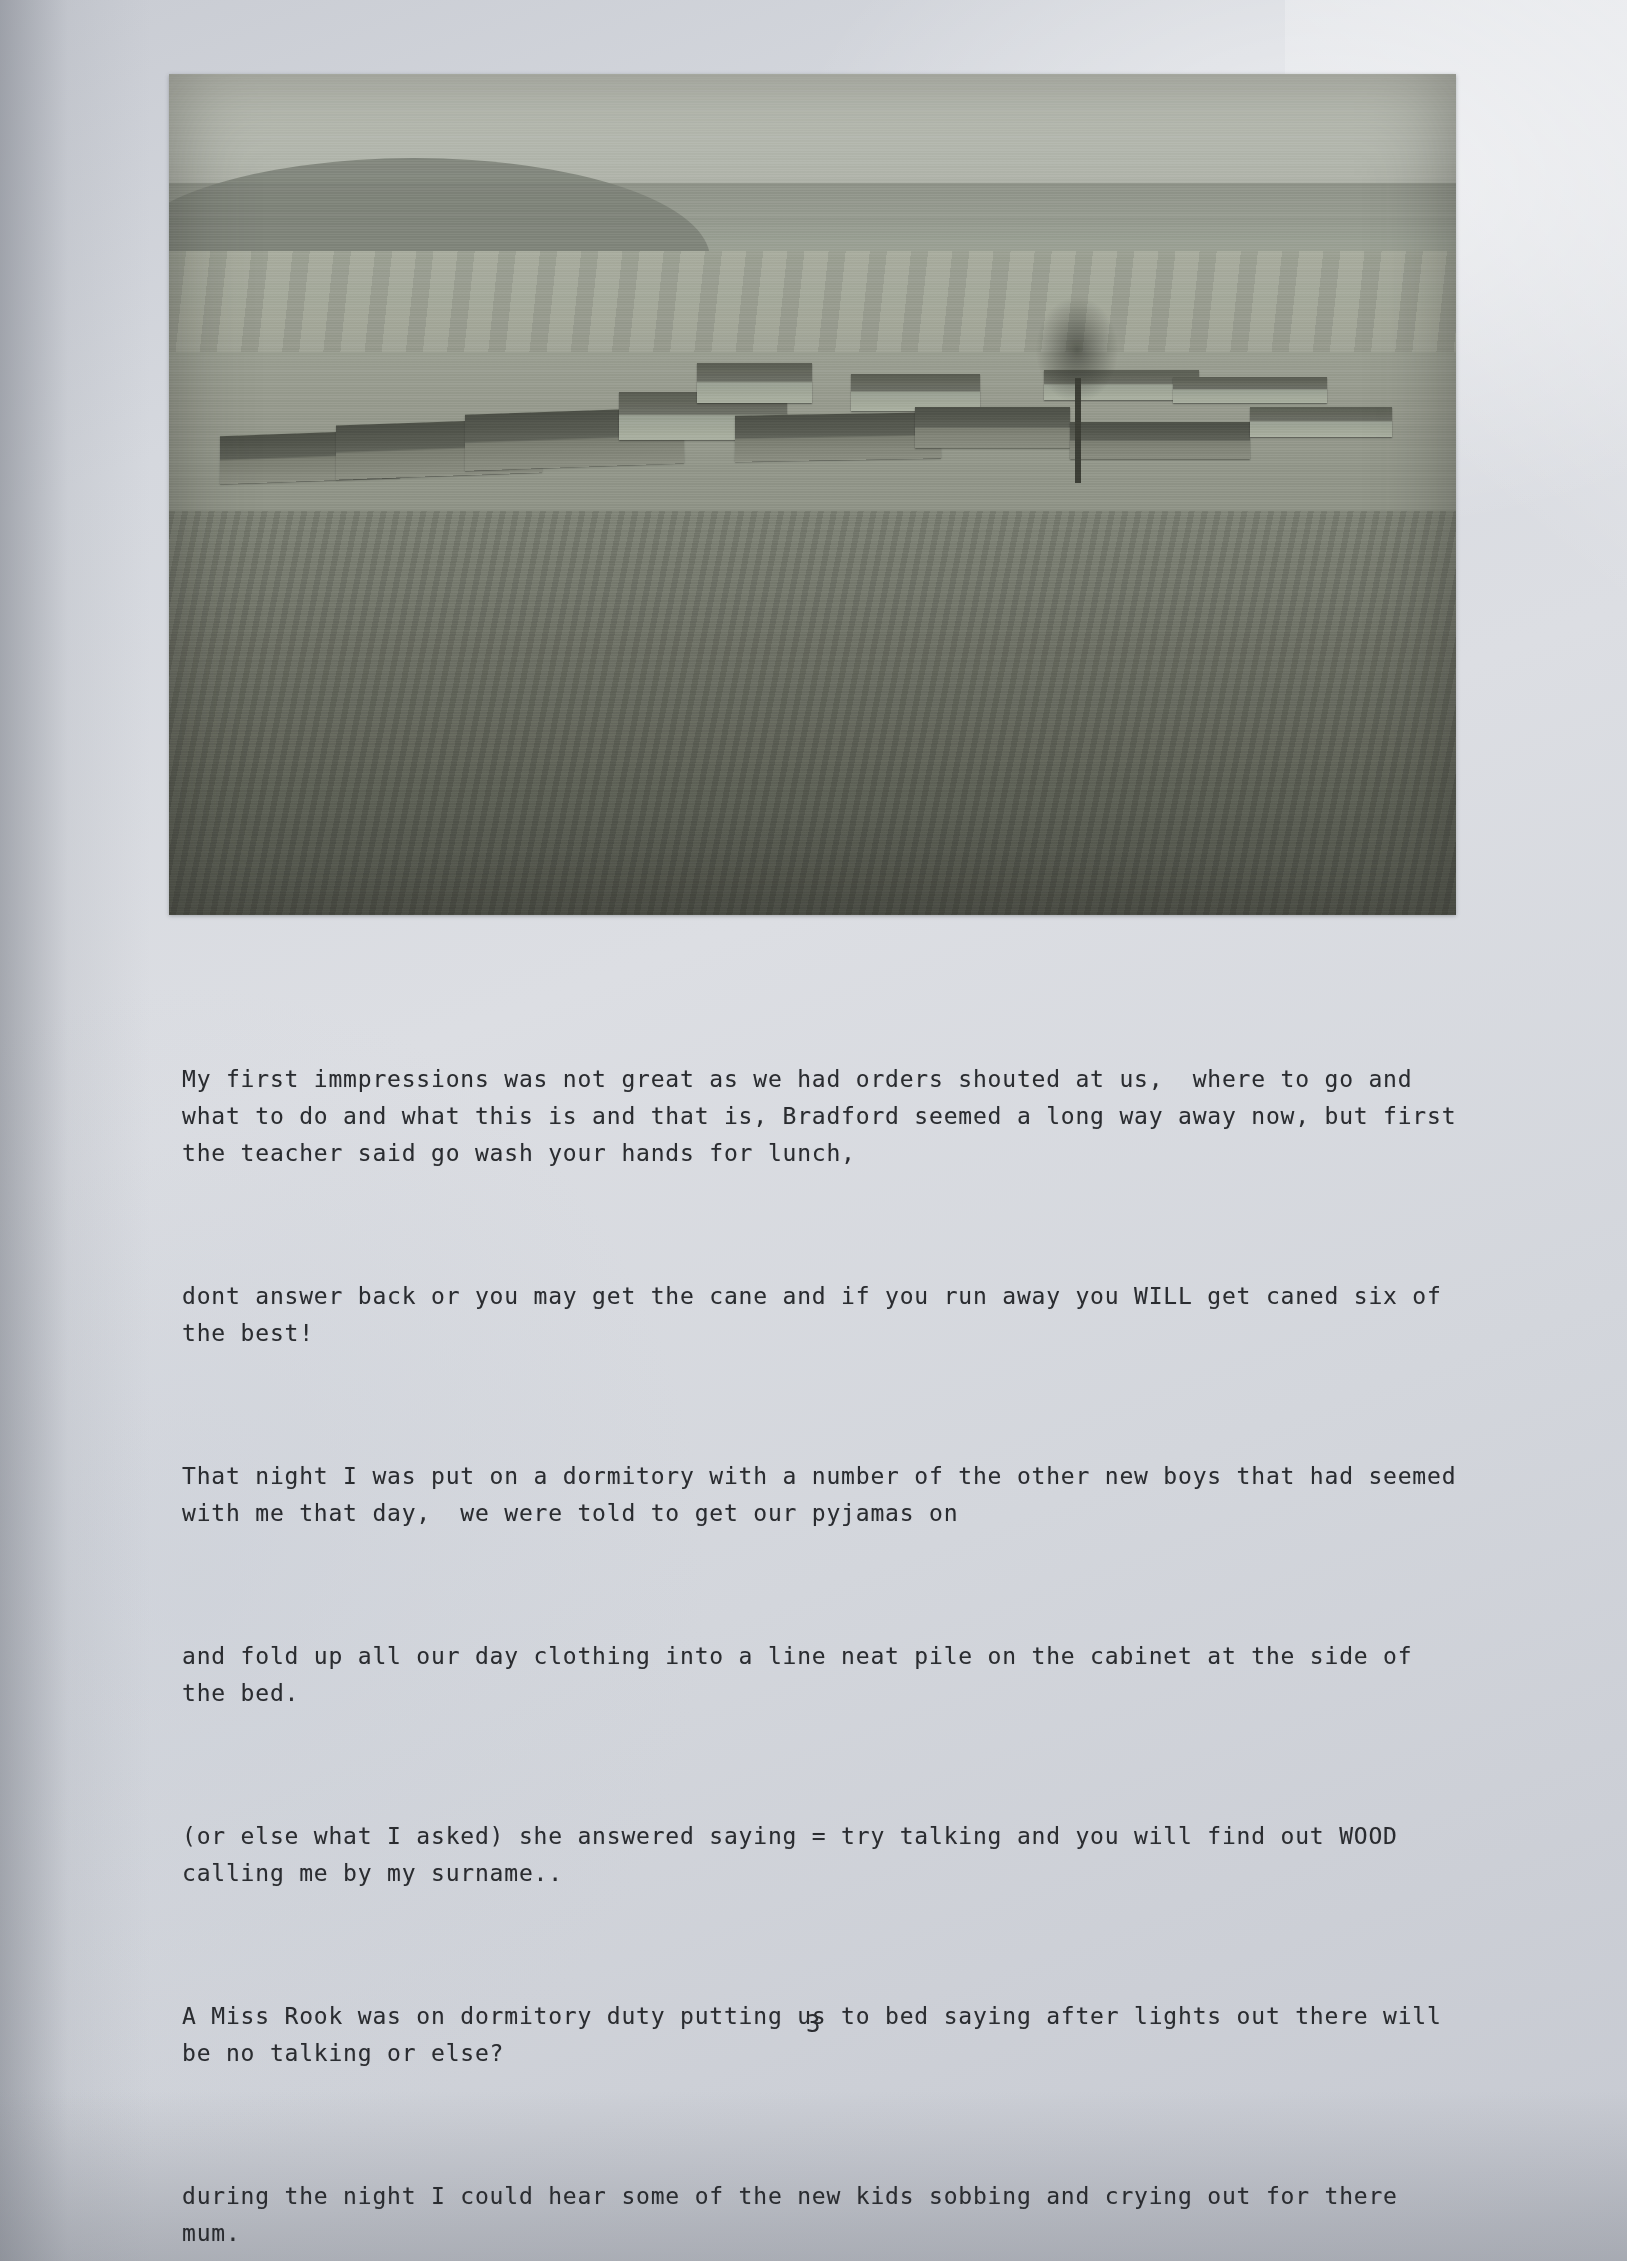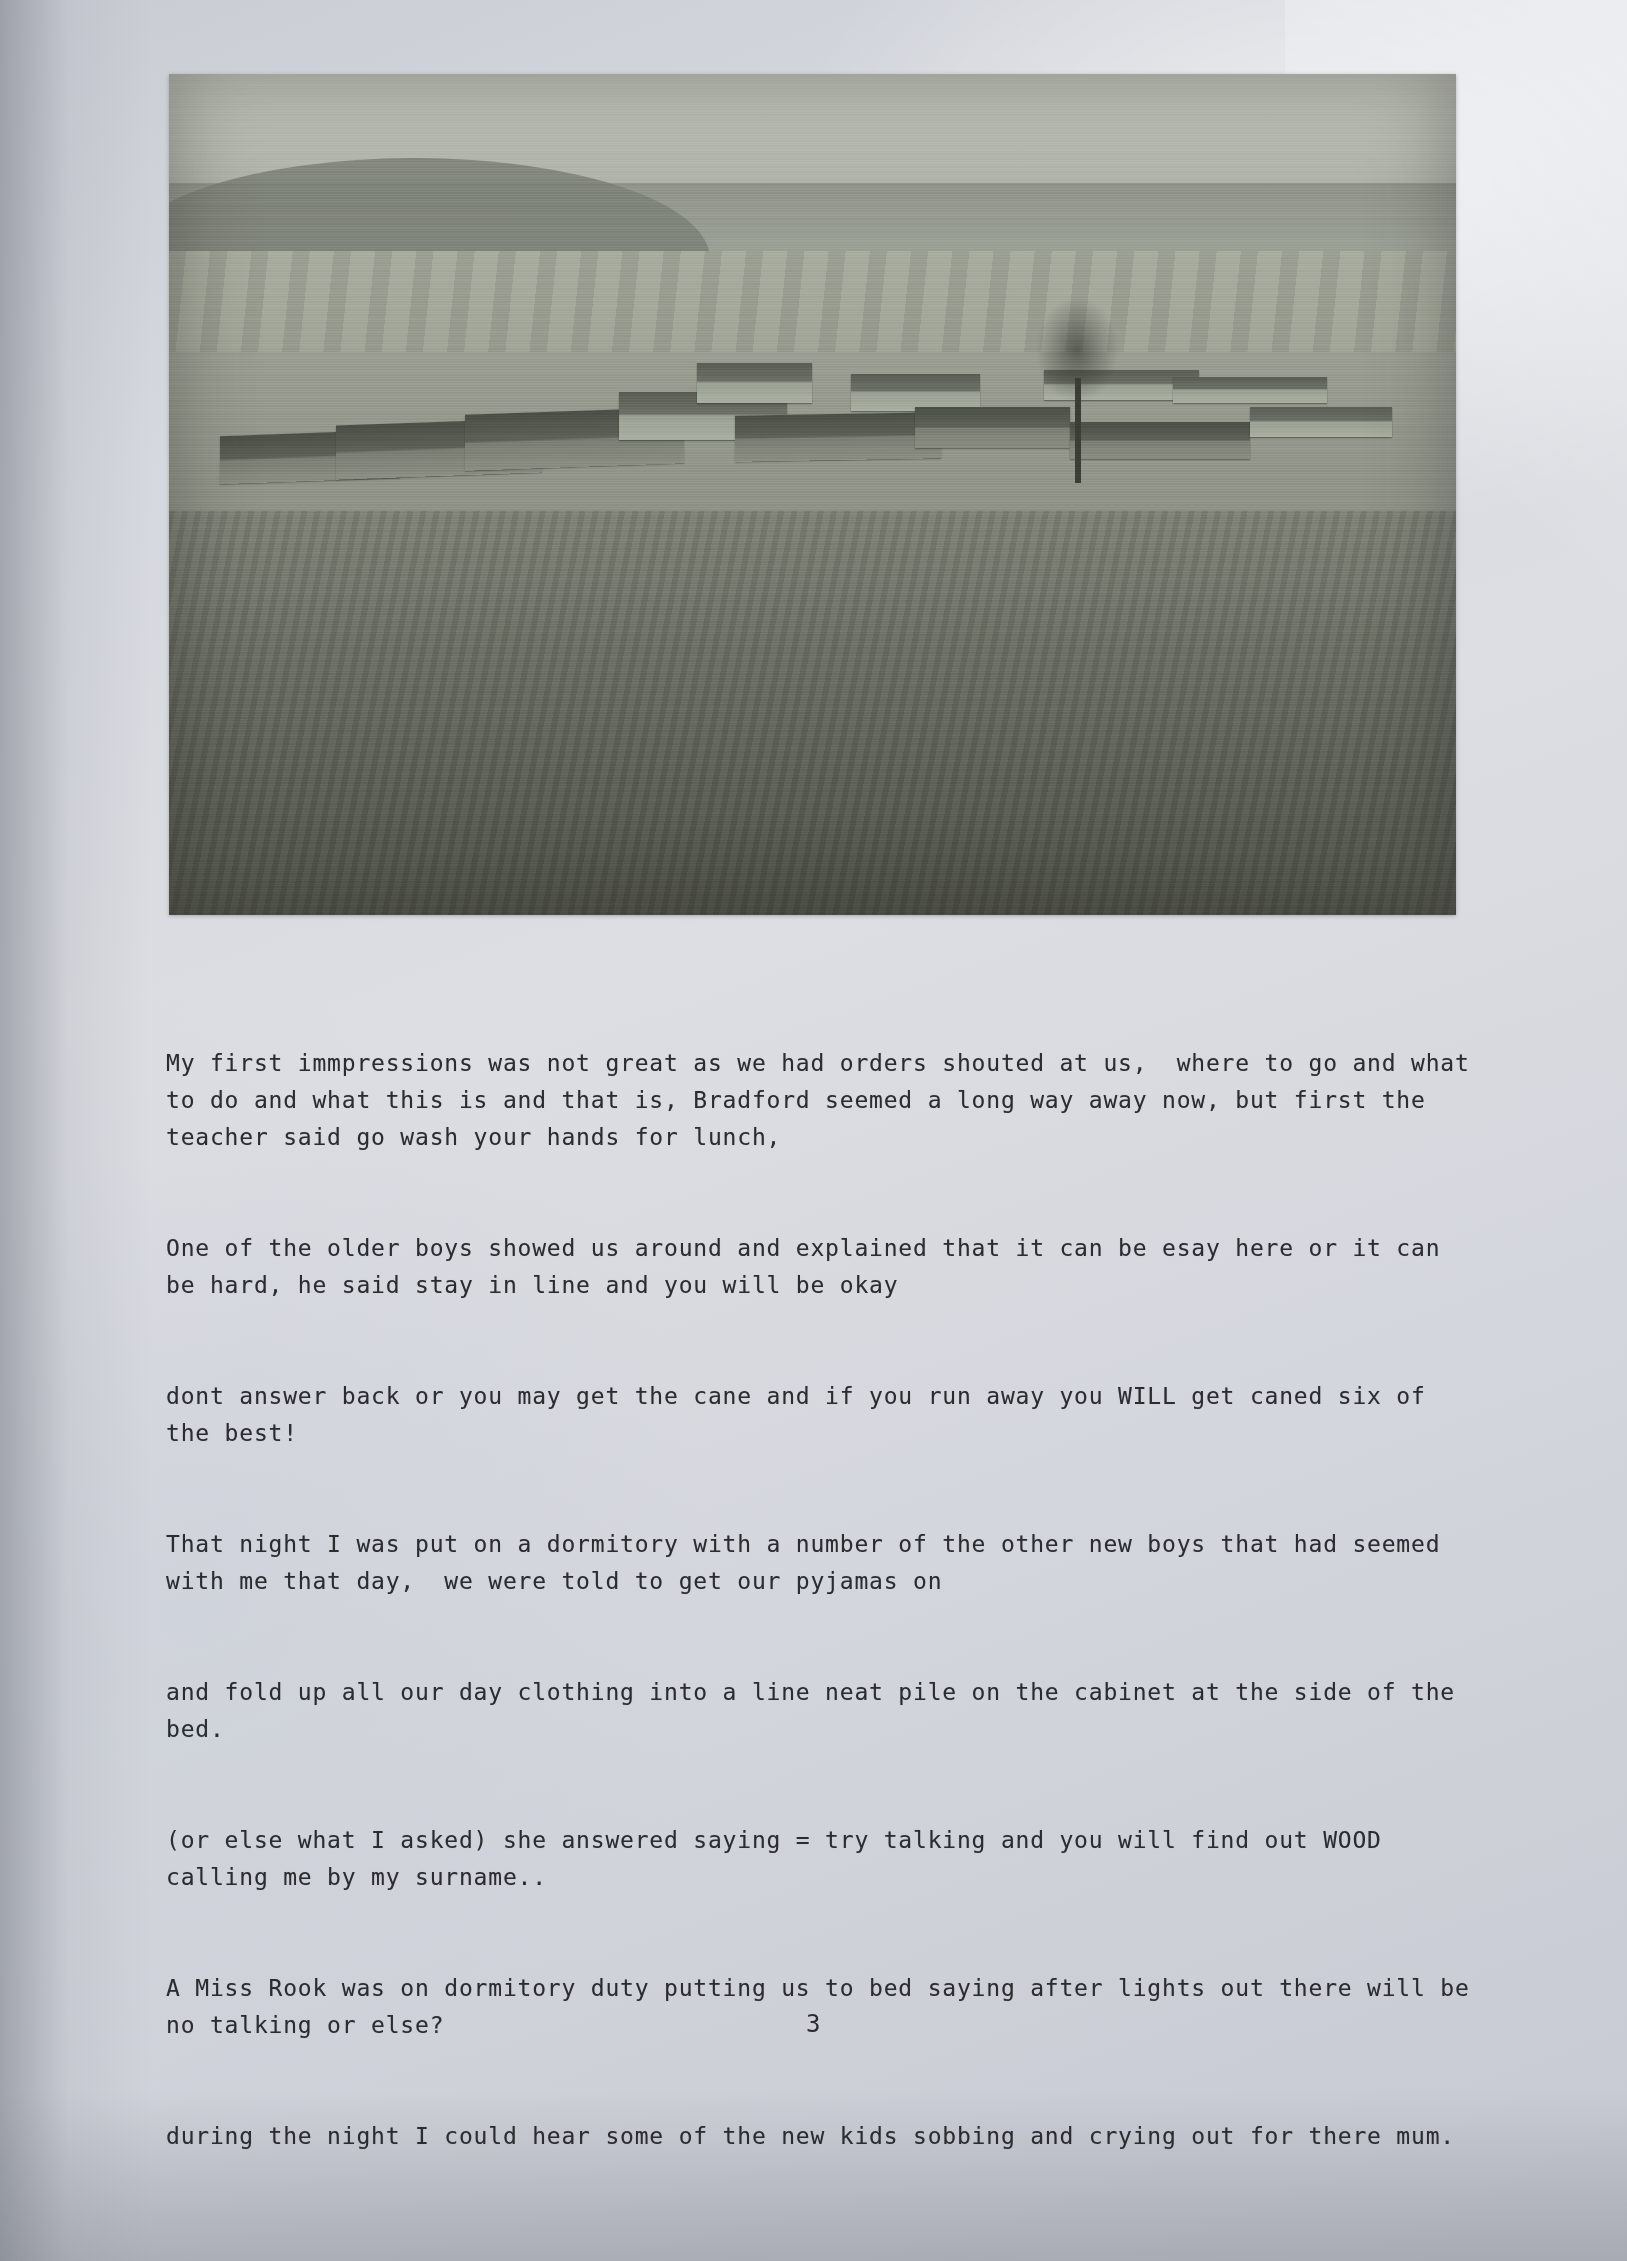--- a/index.html
+++ b/index.html
@@ -150,21 +150,21 @@
     top: 971px;
     width: 1314px;
     color: #2a2c30;
     font-size: 23px;
     line-height: 37px;
     letter-spacing: 0.8px;
     white-space: pre-wrap;
     text-shadow: 0 0 0.7px rgba(60,62,68,0.25);
   }
   #body-text .para {
-    margin: 0;
+    margin: 16px;
     white-space: pre-wrap;
   }
 
   #page-number {
     position: absolute;
     left: 0;
     top: 2010px;
     width: 1627px;
     text-align: center;
     font-size: 24px;
@@ -202,21 +202,20 @@
     </div>
     <div class="photo-tree"></div>
     <div class="photo-foreground"></div>
     <div class="photo-fg-texture"></div>
     <div class="photo-grain"></div>
     <div class="photo-vignette"></div>
   </div>
 
   <div id="body-text">
     <p class="para">My first immpressions was not great as we had orders shouted at us,  where to go and what to do and what this is and that is, Bradford seemed a long way away now, but first the teacher said go wash your hands for lunch,</p>
-    <p class="para">One of the older boys showed us around and explained that it can be esay here or it can be hard, he said stay in line and you will be okay</p>
     <p class="para">dont answer back or you may get the cane and if you run away you WILL get caned six of the best!</p>
     <p class="para">That night I was put on a dormitory with a number of the other new boys that had seemed with me that day,  we were told to get our pyjamas on</p>
     <p class="para">and fold up all our day clothing into a line neat pile on the cabinet at the side of the bed.</p>
     <p class="para">(or else what I asked) she answered saying = try talking and you will find out WOOD calling me by my surname..</p>
     <p class="para">A Miss Rook was on dormitory duty putting us to bed saying after lights out there will be no talking or else?</p>
     <p class="para">during the night I could hear some of the new kids sobbing and crying out for there mum.</p>
     
     
   </div>
 

